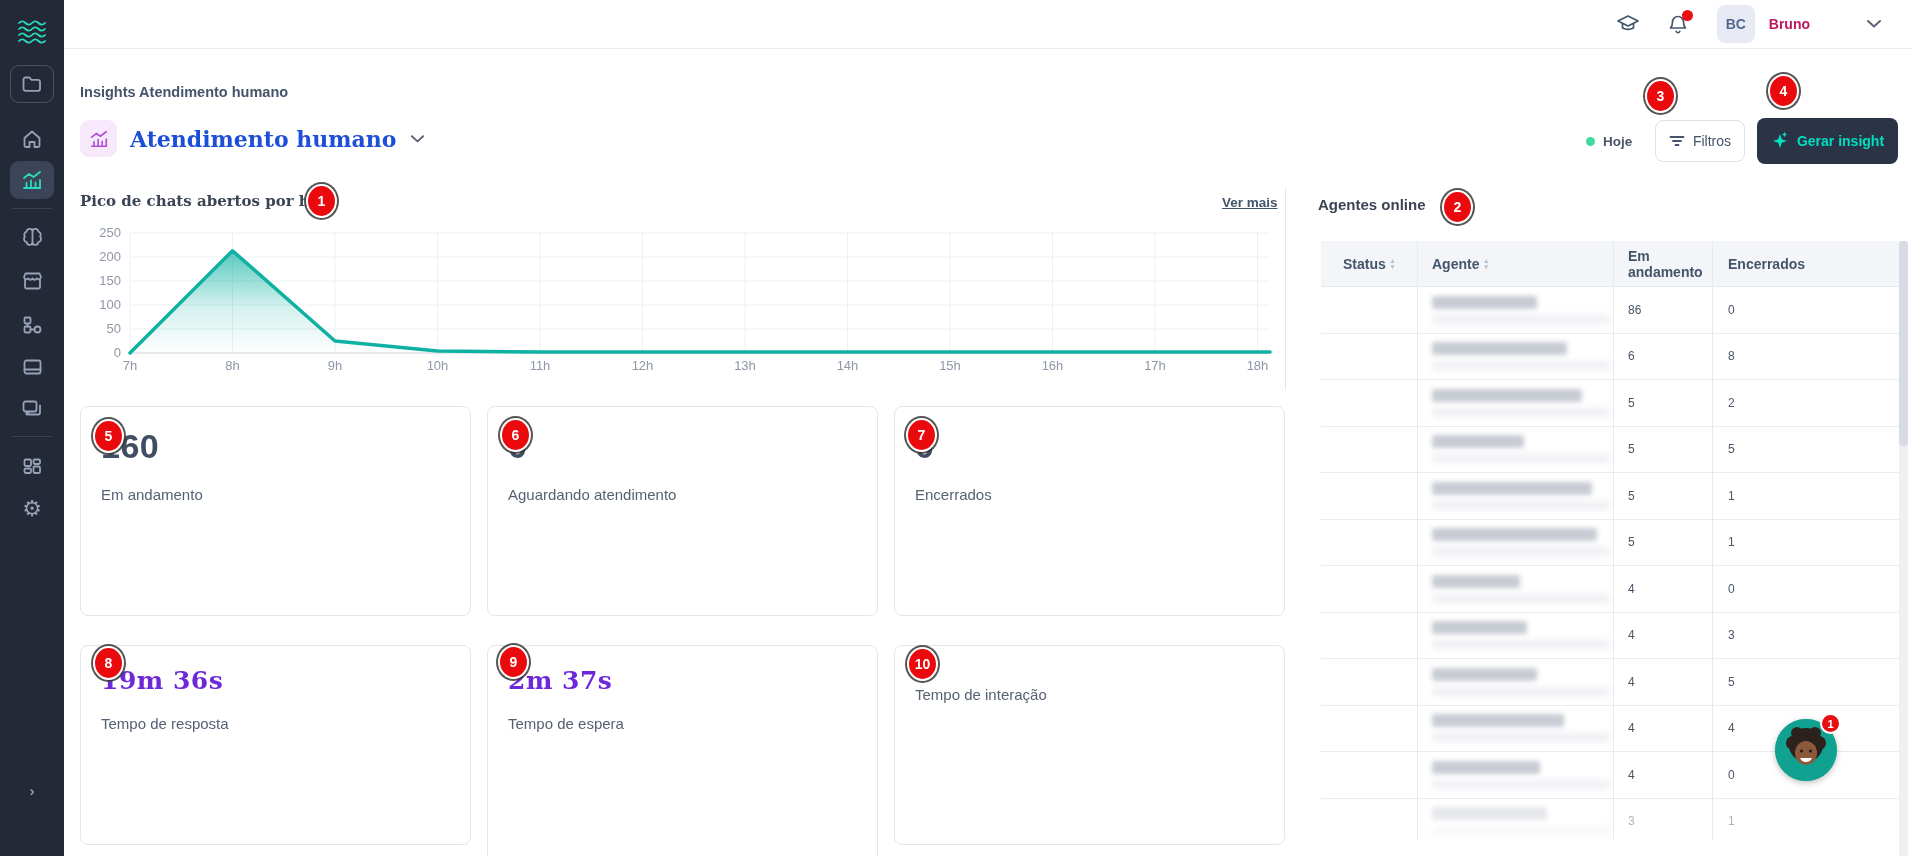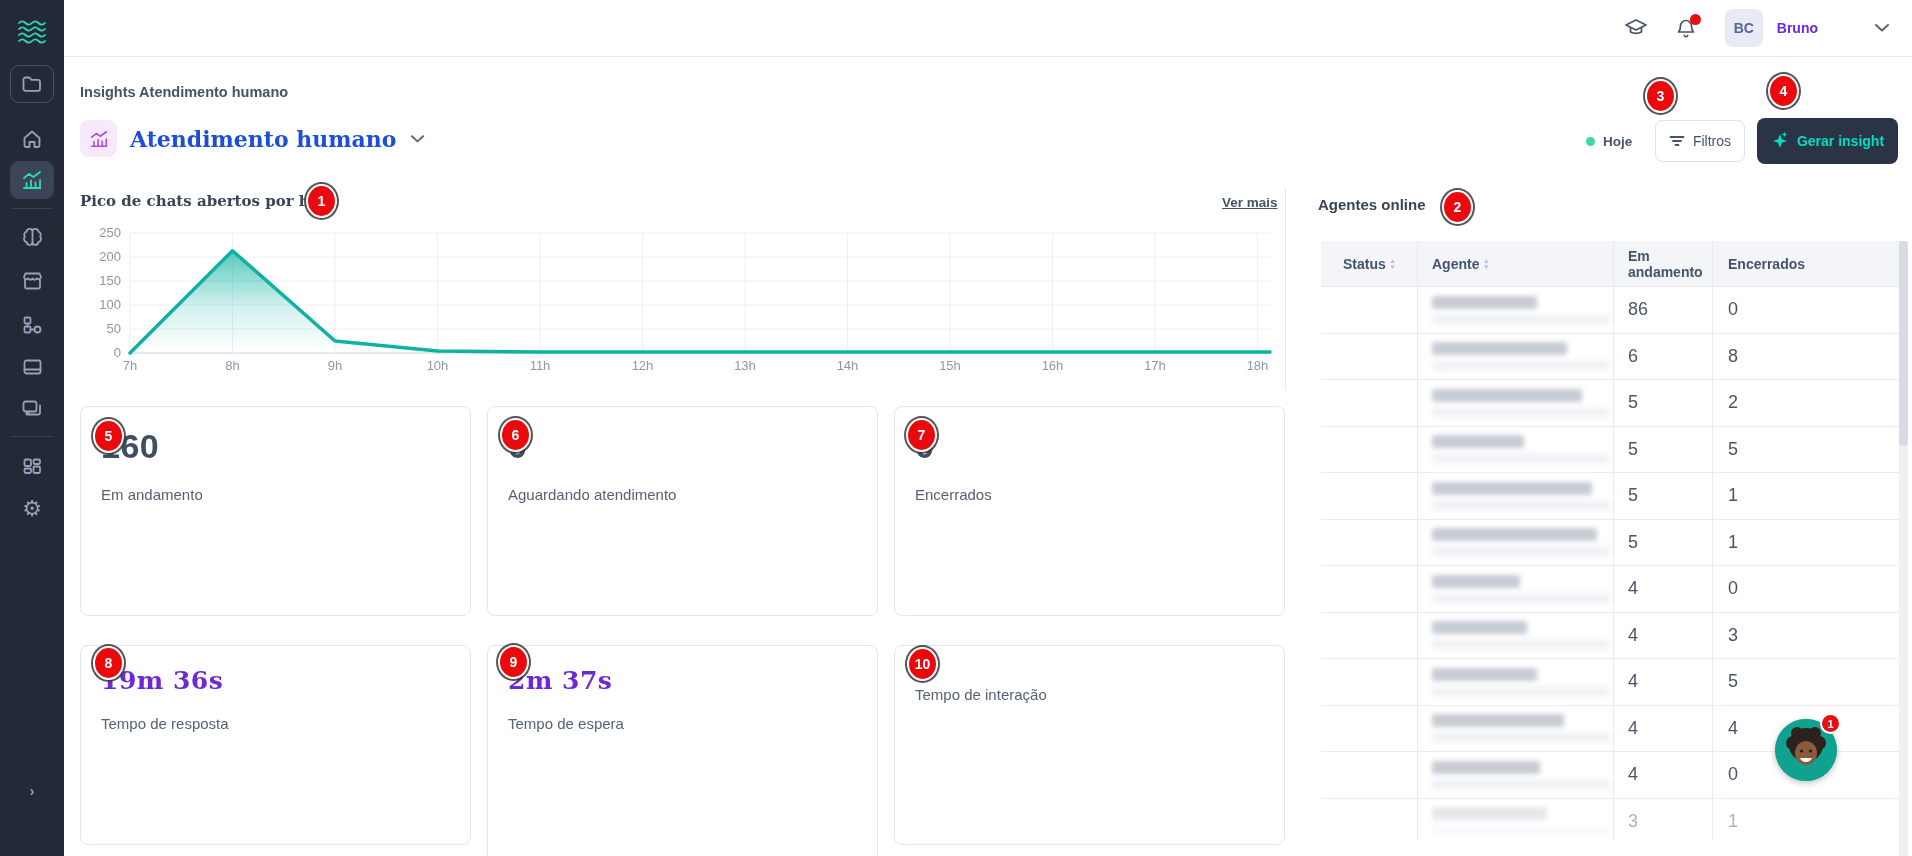--- a/index.html
+++ b/index.html
@@ -11,26 +11,26 @@
   .side-tile{width:44px;height:38px;border-radius:9px;display:flex;align-items:center;justify-content:center;}
   .side-tile.active{background:#3c4557;}
   .side-tile.bordered{border:1px solid #4a5363;width:42px;height:36px;}
   .side-div{position:absolute;left:12px;width:40px;height:1px;background:#3a4150;}
   .side-ic{stroke:#97a1b8;fill:none;stroke-width:1.8;stroke-linecap:round;stroke-linejoin:round;}
   .side-ic.teal{stroke:#2adbc0;}
   .gear-glyph{color:#97a1b8;font-size:22px;line-height:22px;}
   .chev-glyph{color:#8f9bb3;font-size:15px;font-weight:bold;}
 
   
-  #topbar{position:absolute;left:64px;top:0;right:0;height:57px;background:#fff;border-bottom:1px solid #e9ecf2;display:flex;align-items:center;justify-content:flex-end;padding-right:22px;box-sizing:border-box;z-index:20;}
+  #topbar{position:absolute;left:64px;top:0;right:0;height:49px;background:#fff;border-bottom:1px solid #e9ecf2;display:flex;align-items:center;justify-content:flex-end;padding-right:30px;box-sizing:border-box;z-index:20;}
   .tb-ic{stroke:#44546b;fill:none;stroke-width:1.7;stroke-linecap:round;stroke-linejoin:round;}
   .tb-item{display:flex;align-items:center;justify-content:center;position:relative;}
   .bell-dot{position:absolute;top:-3px;right:-4px;width:11px;height:11px;border-radius:50%;background:#e90f12;}
   .avatar-tile{width:38px;height:38px;border-radius:8px;background:#e8ebf6;color:#55648f;font-size:14px;font-weight:bold;display:flex;align-items:center;justify-content:center;}
-  .user-name{font-size:14px;font-weight:600;color:#6d28d9;}
+  .user-name{font-size:14px;font-weight:600;color:#be185d;}
 
   
   #breadcrumb{position:absolute;left:80px;top:84px;font-size:14.5px;font-weight:600;color:#44546b;z-index:5;}
   #title-row{position:absolute;left:80px;top:120px;display:flex;align-items:center;gap:13px;z-index:5;}
   .title-icon-tile{width:37px;height:37px;border-radius:9px;background:#f7e9fb;display:flex;align-items:center;justify-content:center;}
   #page-title{font-family:"DejaVu Serif",serif;font-size:22px;font-weight:bold;color:#1d4ed8;margin:0;}
   .chev-ic{stroke:#5b6575;fill:none;stroke-width:2;stroke-linecap:round;stroke-linejoin:round;}
 
   #period{position:absolute;left:1586px;top:134px;display:flex;align-items:center;gap:8px;z-index:5;font-weight:bold;}
   .dot-mint{width:9px;height:9px;border-radius:50%;background:#41d99d;}
@@ -59,21 +59,21 @@
   .col1{width:96px;padding-left:22px;}
   .col2{width:196px;padding-left:15px;}
   .col3{width:99px;padding-left:15px;}
   .col4{width:187px;padding-left:16px;}
   .sorter{display:inline-flex;flex-direction:column;font-size:7px;line-height:6px;color:#b9c1cf;}
   .trow{display:flex;height:46.5px;align-items:center;border-bottom:1px solid #eaecf1;box-sizing:border-box;}
   .trow.faded{opacity:.45;}
   .status-dot{width:9px;height:9px;border-radius:50%;margin-left:22px;}
   .status-dot.online{background:#17c964;}
   .status-dot.away{background:#dcdfe5;}
-  .cell{box-sizing:border-box;font-size:18px;color:#4b5567;}
+  .cell{box-sizing:border-box;font-size:12px;color:#4b5567;}
   .nameblur{height:13px;border-radius:2px;background:#c7cbd3;filter:blur(2.5px);}
   .subblur{height:9px;width:178px;border-radius:2px;background:#eff0f4;filter:blur(3px);margin-top:6px;}
   .vline{position:absolute;top:241px;width:1px;height:599px;background:#e7eaef;z-index:6;}
   #scroll-track{position:absolute;left:1899px;top:241px;width:9px;height:615px;background:#eef0f4;z-index:6;}
   #scroll-thumb{position:absolute;left:1899px;top:241px;width:9px;height:205px;border-radius:4px;background:#d7dbe4;z-index:7;}
 
   
   .anno{position:absolute;width:27px;height:30px;border-radius:50%;background:#ea0a0d;border:2px solid #fff;box-shadow:0 0 0 2px rgba(55,55,55,.85);color:#fff;font-size:14px;font-weight:bold;display:flex;align-items:center;justify-content:center;z-index:40;}
 
   

